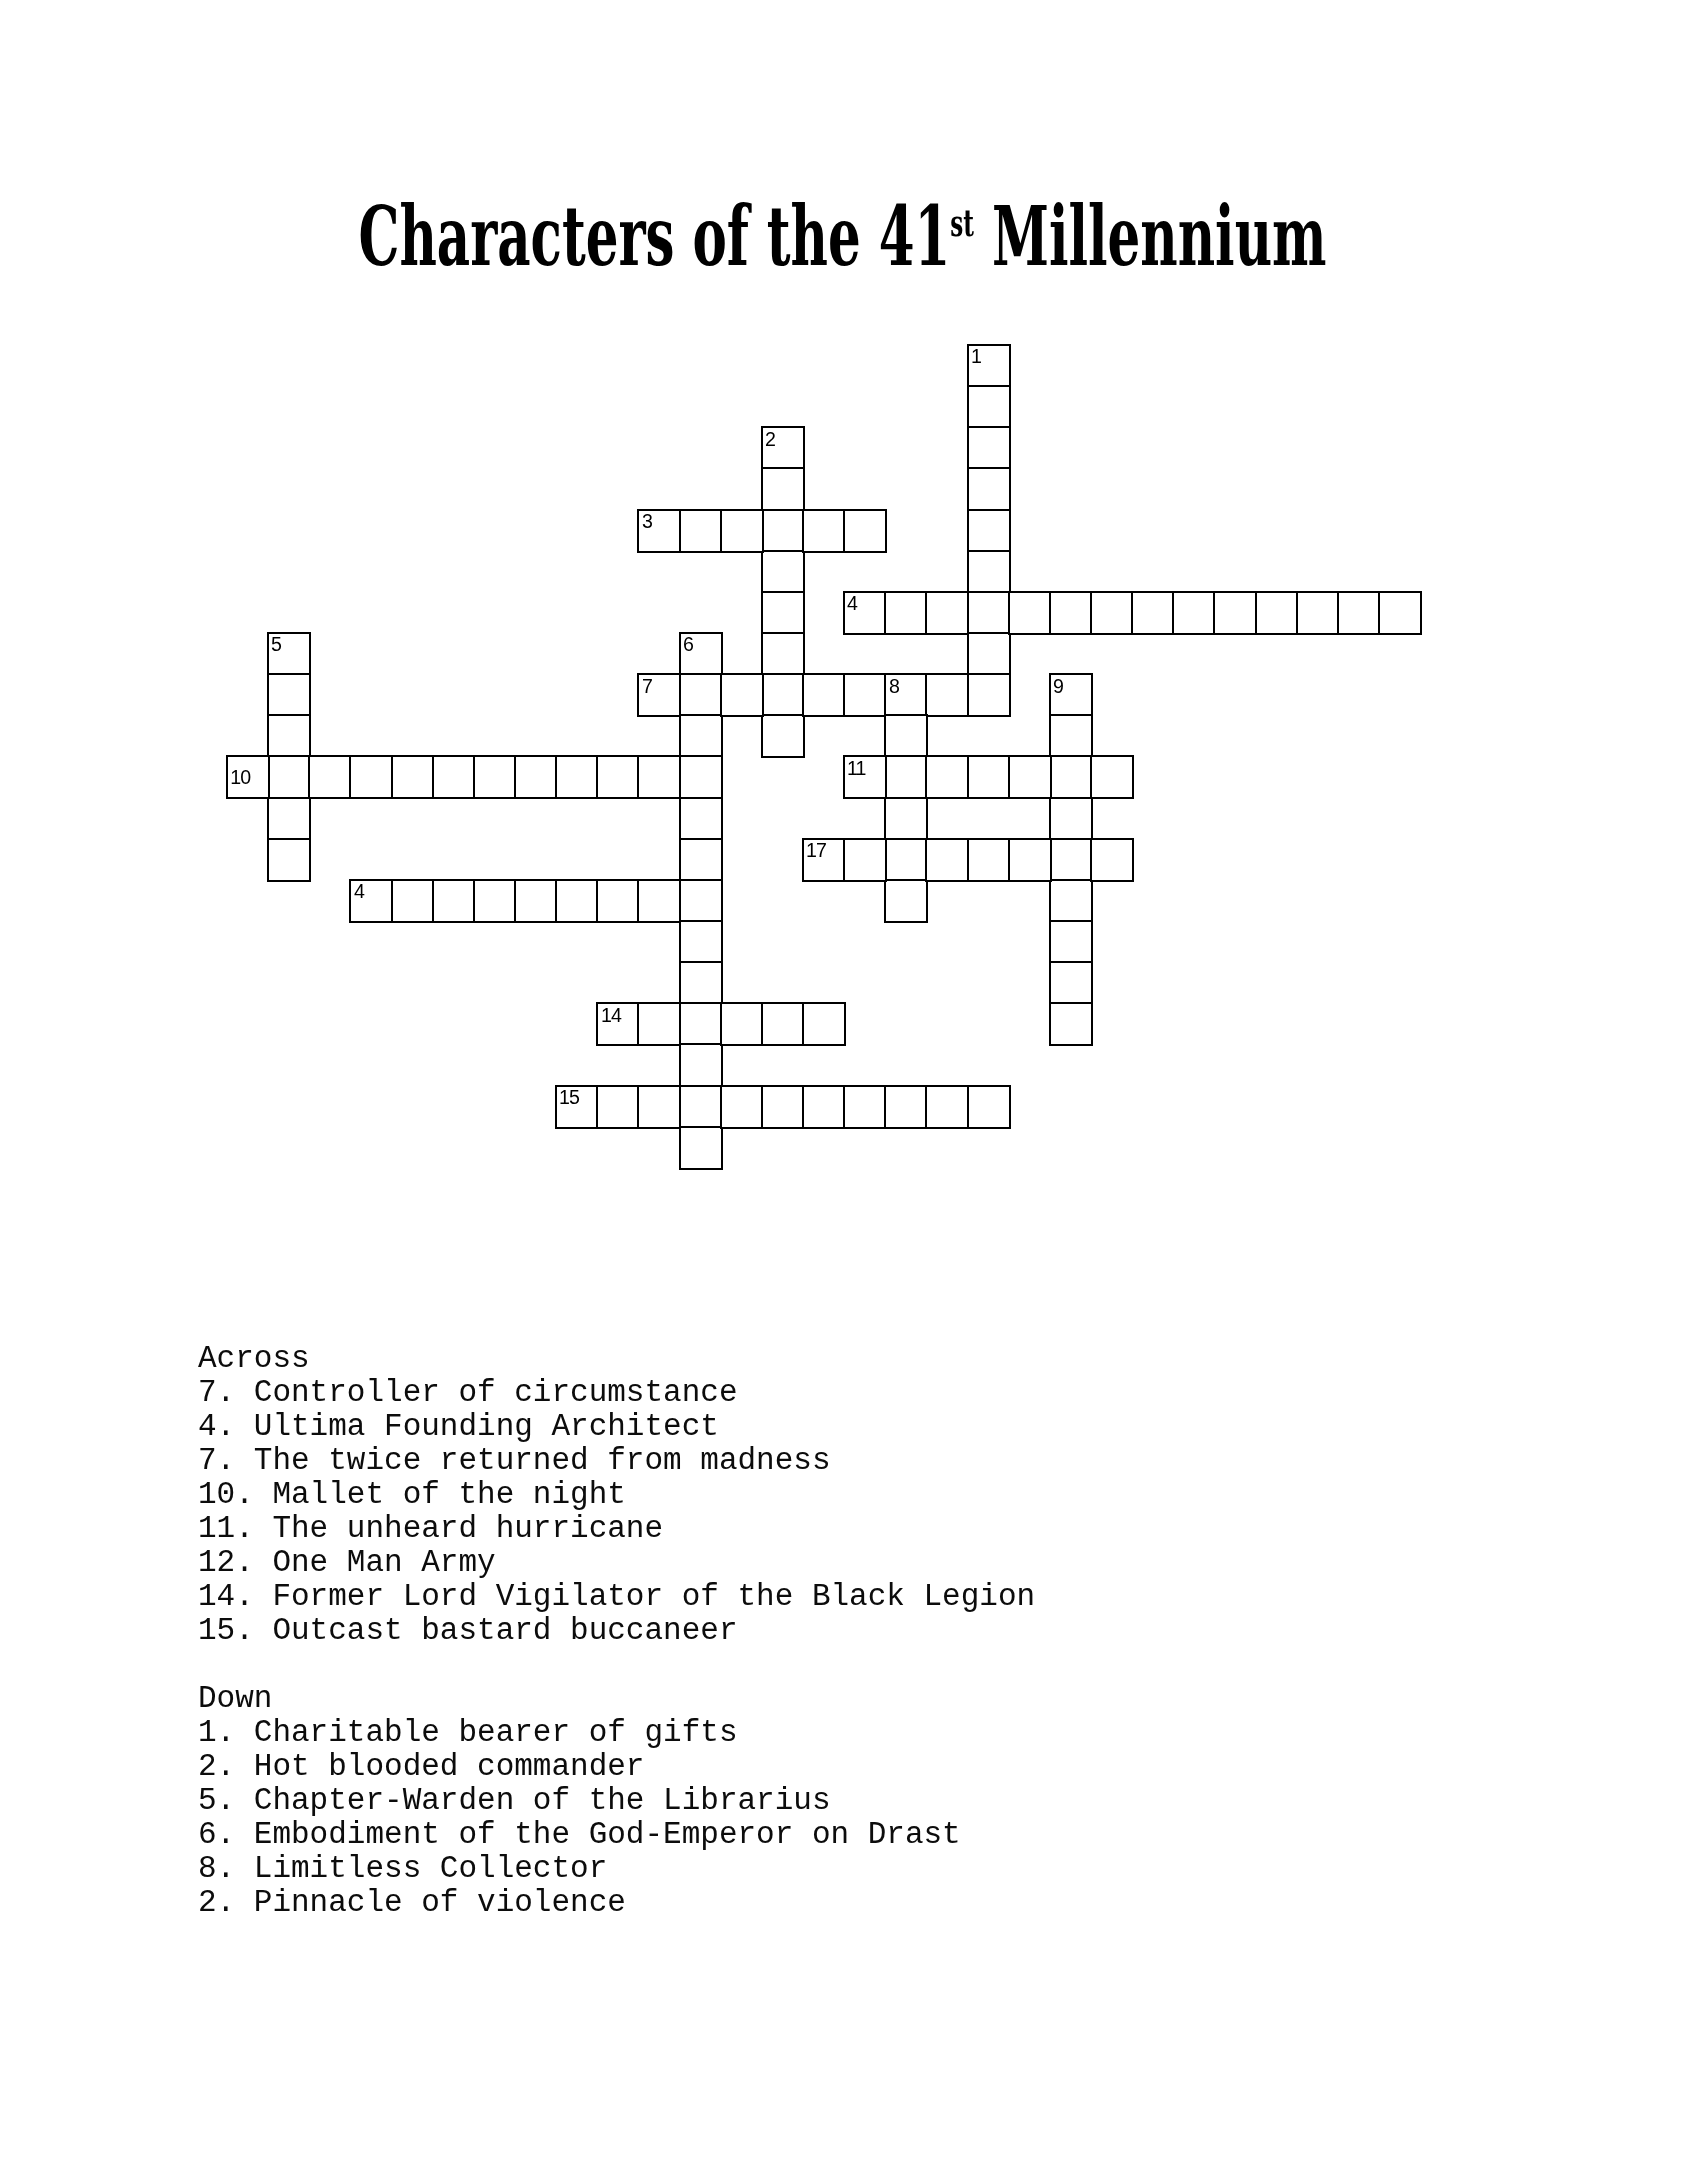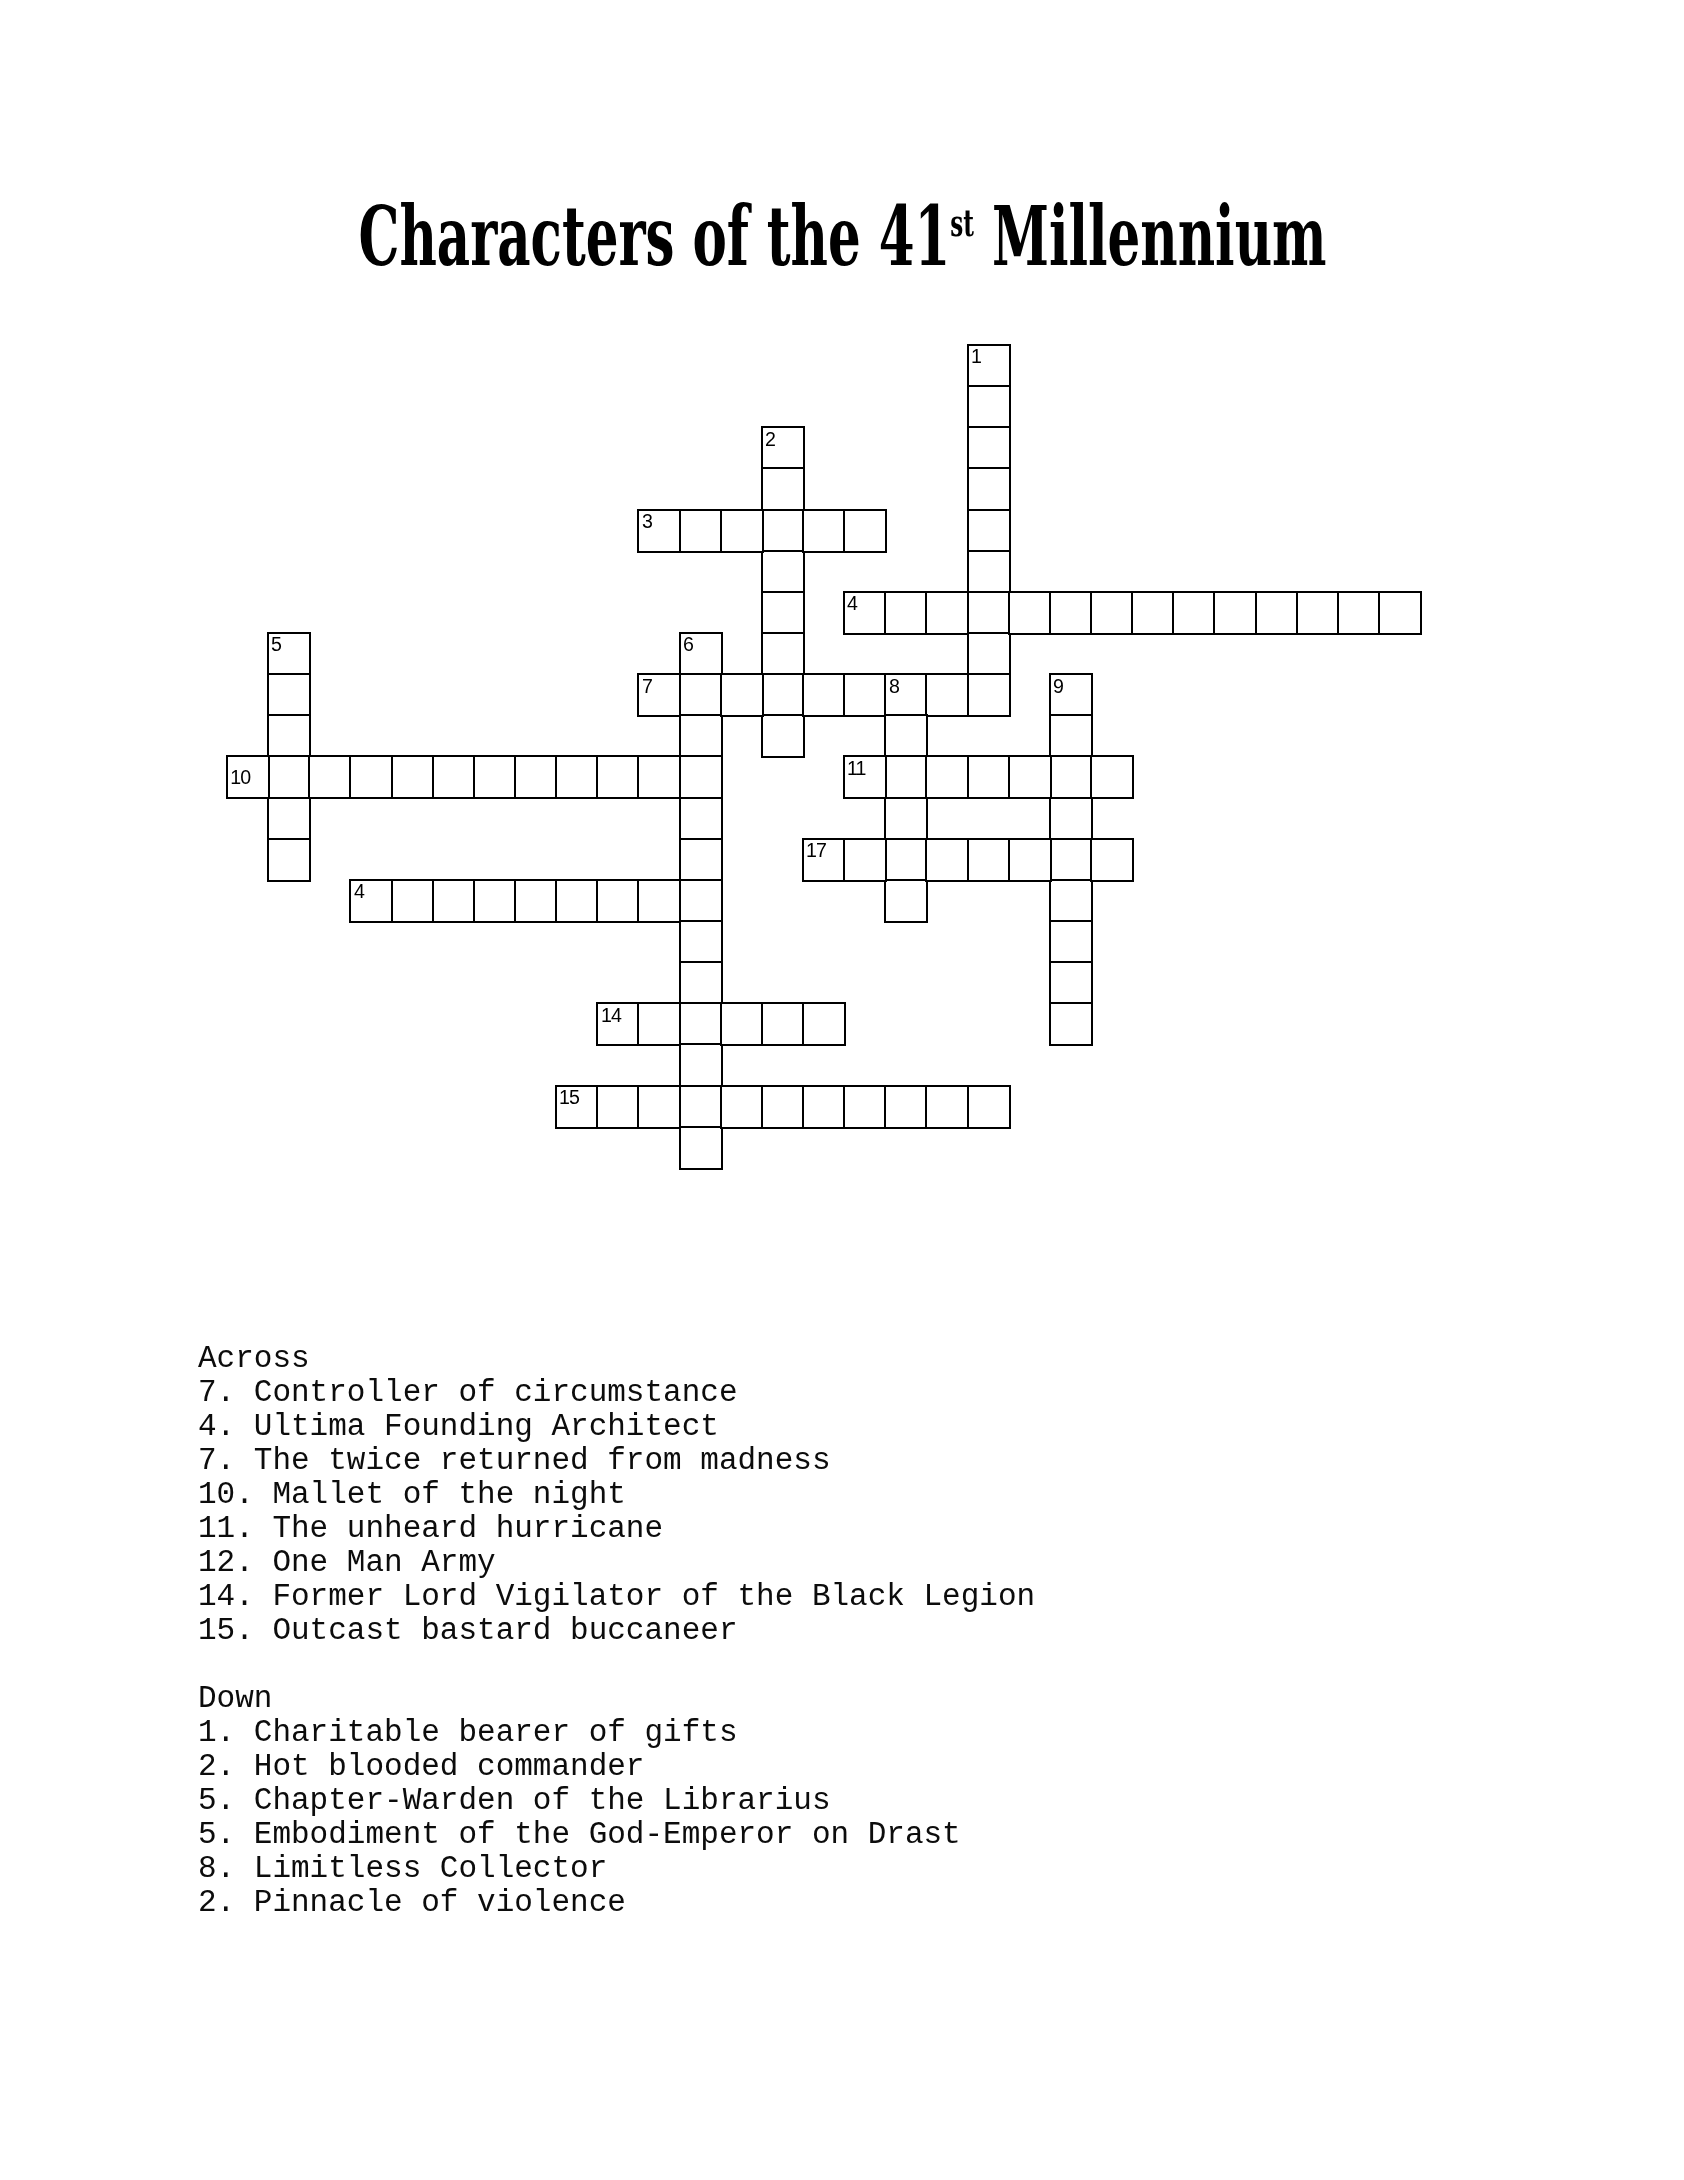--- a/index.html
+++ b/index.html
@@ -226,20 +226,20 @@
         <li>11. The unheard hurricane</li>
         <li>12. One Man Army</li>
         <li>14. Former Lord Vigilator of the Black Legion</li>
         <li>15. Outcast bastard buccaneer</li>
       </ol>
     <div class="clue-header down">Down</div>
     <ol id="down-list" class="clue-list">
         <li>1. Charitable bearer of gifts</li>
         <li>2. Hot blooded commander</li>
         <li>5. Chapter-Warden of the Librarius</li>
-        <li>5. Embodiment of the God-Emperor on Drast</li>
+        <li>6. Embodiment of the God-Emperor on Drast</li>
         <li>8. Limitless Collector</li>
         <li>2. Pinnacle of violence</li>
       </ol>
   </div>
 
 </div>
 
 
 </body></html>

